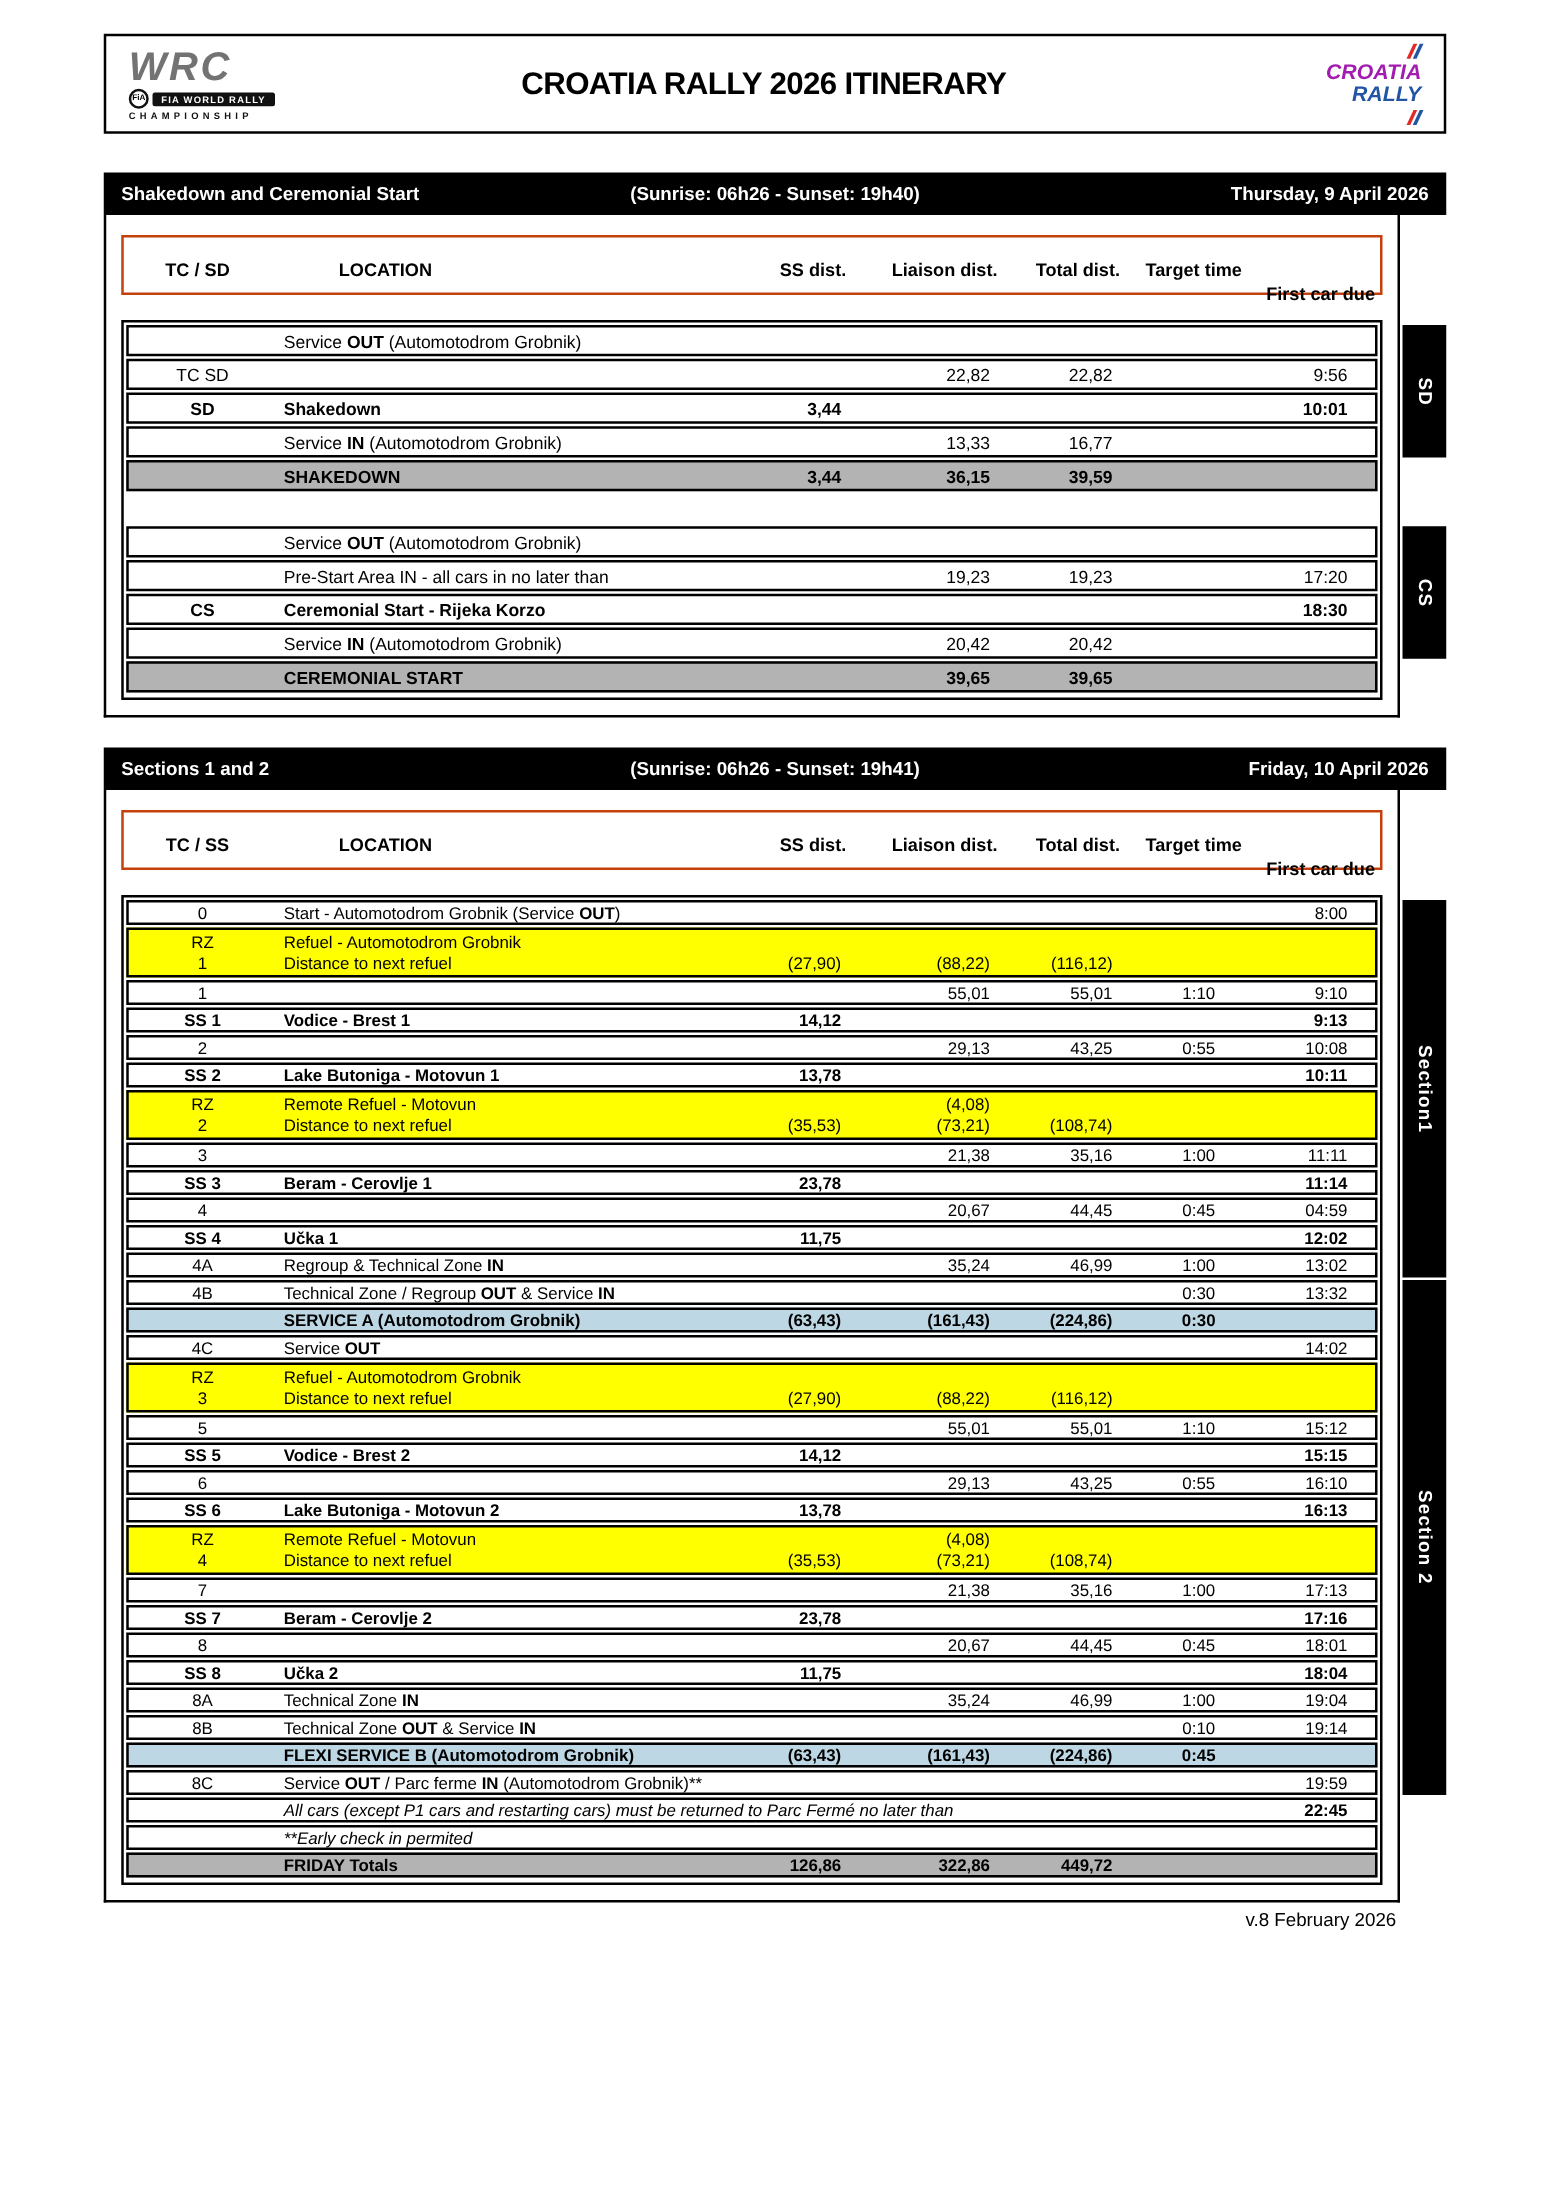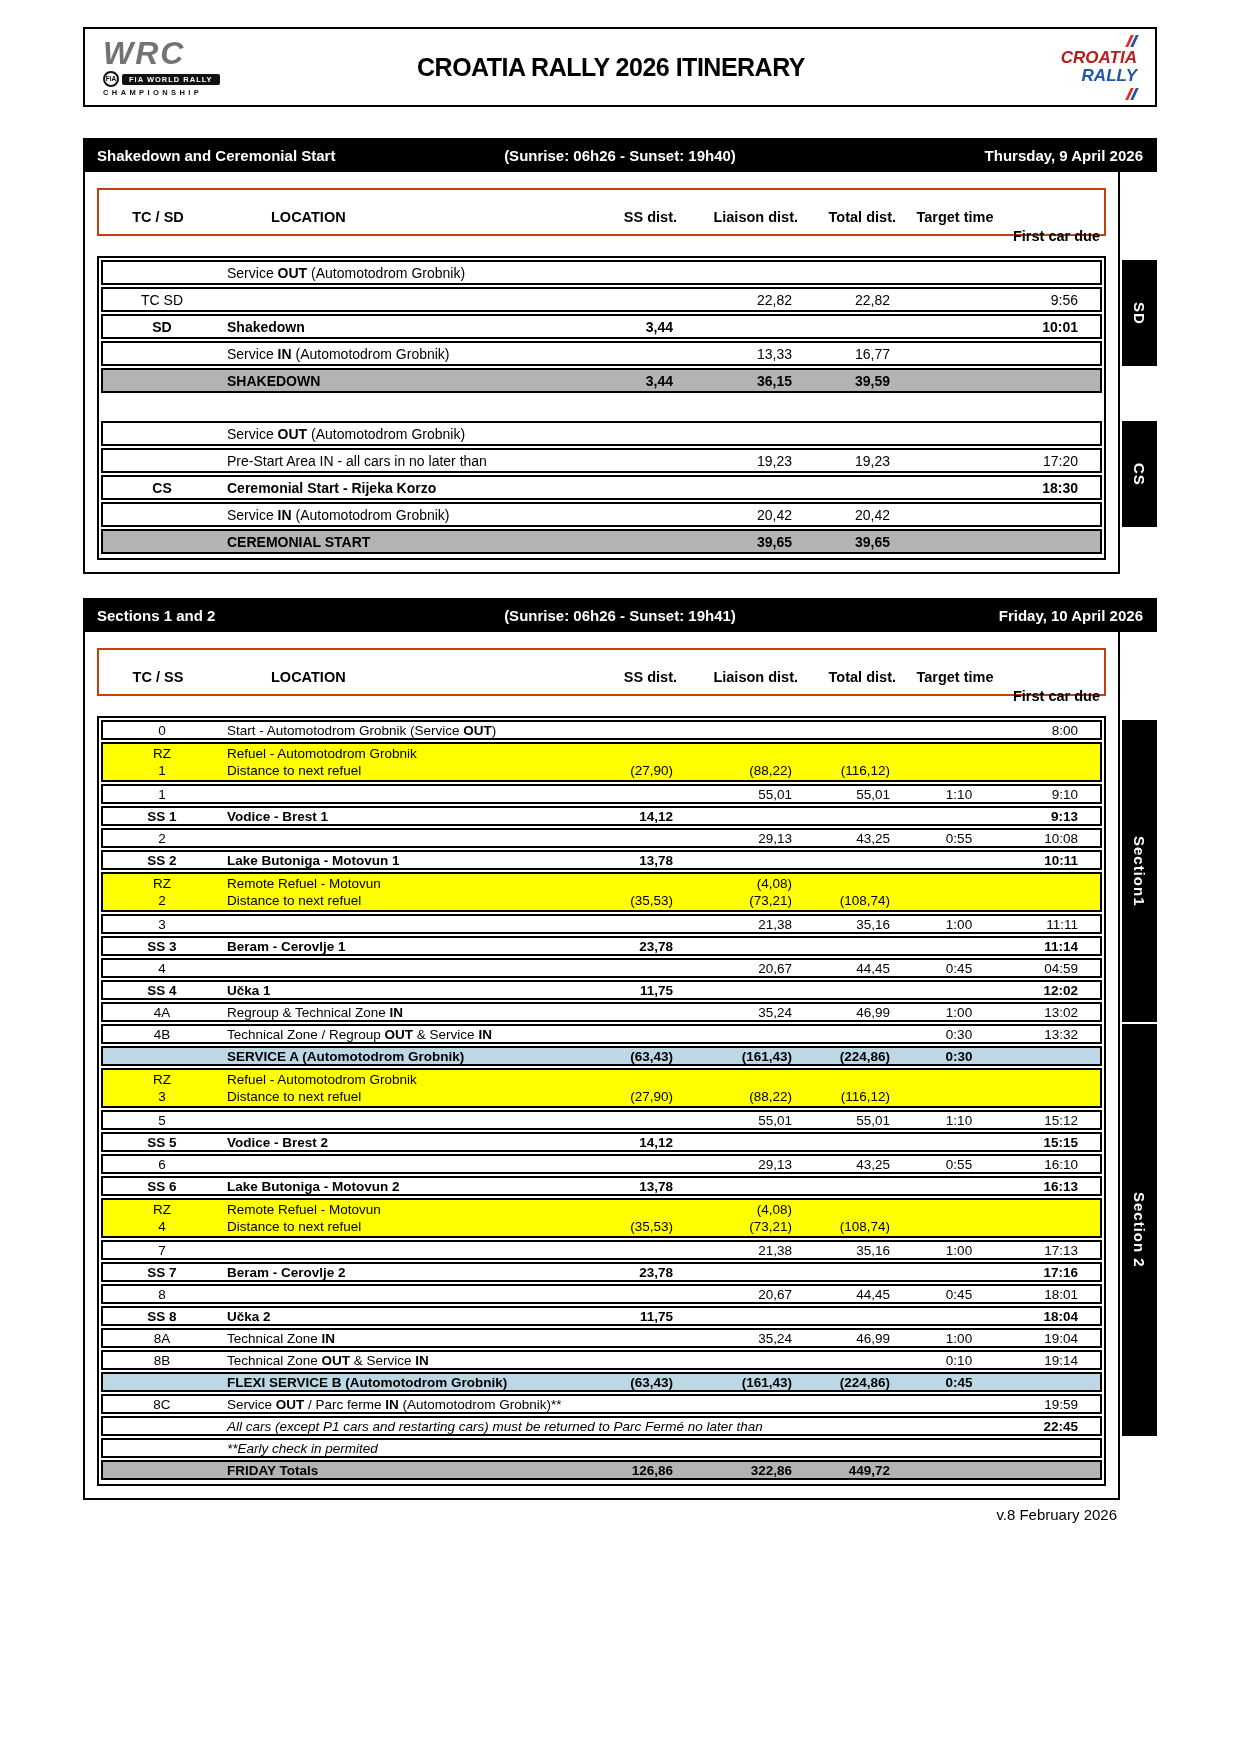--- a/index.html
+++ b/index.html
@@ -109,21 +109,21 @@
       <div class="wrc-sub">
         <span class="fia-circle">FiA</span>
         <span class="wrc-pill">FIA WORLD RALLY</span>
       </div>
       <div class="wrc-champ">CHAMPIONSHIP</div>
     </div>
     <div class="doc-title">CROATIA RALLY 2026 ITINERARY</div>
     <div class="cro-logo">
       <div class="cro-line1">
         <span class="cro-slash" id="sl1" style="background: rgb(224, 42, 38);"></span><span class="cro-slash" id="sl2" style="background: rgb(34, 85, 164);"></span><br>
-        <span id="cro-t1" style="color: #b91c1c; margin-top: 41px;">CROATIA</span>
+        <span id="cro-t1" style="color: #a21caf; margin-top: 41px;">CROATIA</span>
       </div>
       <div class="cro-line2">
         <span id="cro-t2" style="color: rgb(34, 85, 164);">RALLY</span><br>
         <span class="cro-slash" id="sl3" style="background: rgb(224, 42, 38);"></span><span class="cro-slash" id="sl4" style="background: rgb(34, 85, 164);"></span>
       </div>
     </div>
   </div>
 
   <div class="section t1">
     <div class="band">
@@ -401,20 +401,29 @@
           </div>
           <div class="line row blue" style="background: rgb(189, 216, 228);">
             <div class="cell c-tc"></div>
             <div class="cell c-location">SERVICE A (Automotodrom Grobnik)</div>
             <div class="cell c-ss">(63,43)</div>
             <div class="cell c-liaison">(161,43)</div>
             <div class="cell c-total">(224,86)</div>
             <div class="cell c-target">0:30</div>
             <div class="cell c-due"></div>
           </div>
+          <div class="line row normal">
+            <div class="cell c-tc">4C</div>
+            <div class="cell c-location"><span>Service </span><b>OUT</b></div>
+            <div class="cell c-ss"></div>
+            <div class="cell c-liaison"></div>
+            <div class="cell c-total"></div>
+            <div class="cell c-target"></div>
+            <div class="cell c-due">14:02</div>
+          </div>
           <div class="row refuel" style="background: rgb(255, 255, 0);">
             <div class="line">
               <div class="cell c-tc">RZ</div>
               <div class="cell c-location">Refuel - Automotodrom Grobnik</div>
               <div class="cell c-ss"></div>
               <div class="cell c-liaison"></div>
               <div class="cell c-total"></div>
               <div class="cell c-target"></div>
               <div class="cell c-due"></div>
             </div>

